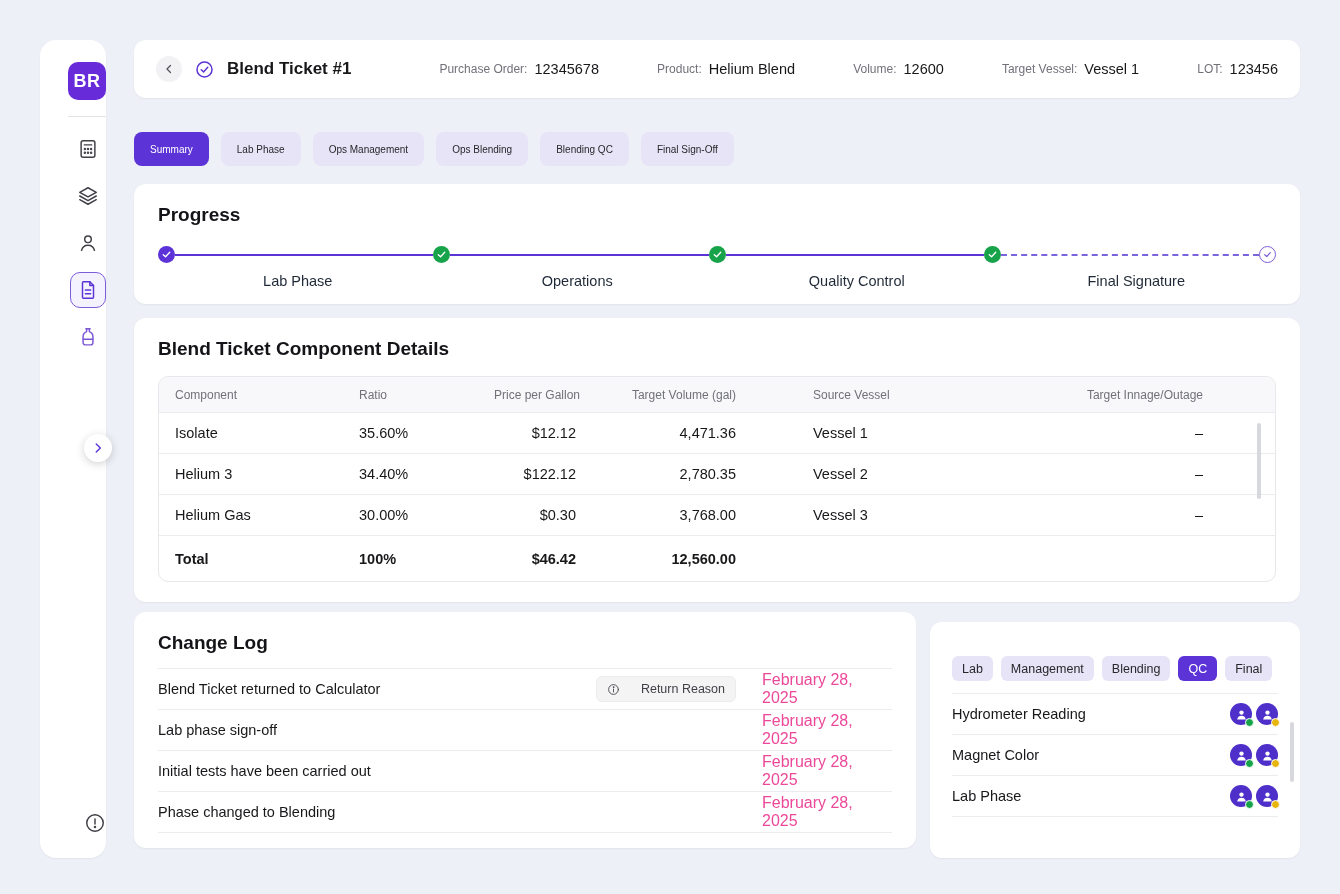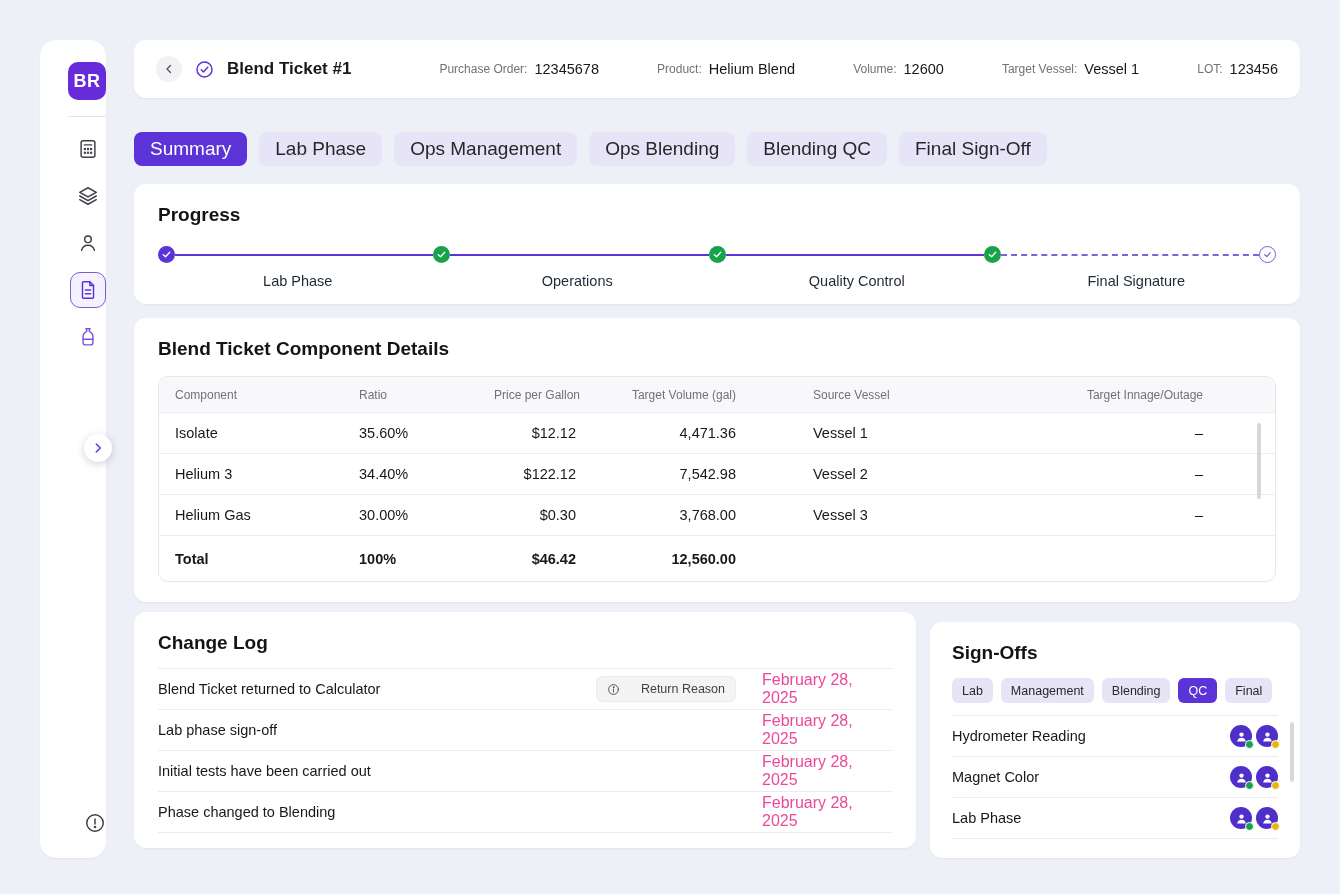--- a/index.html
+++ b/index.html
@@ -37,21 +37,21 @@
   .verified{width:21px;height:21px;flex:0 0 auto}
   .verified svg{width:21px;height:21px;stroke:#5b33d6;fill:none;stroke-width:1.7;stroke-linecap:round;stroke-linejoin:round}
   .ticket-title{font-size:17px;font-weight:bold;white-space:nowrap}
   .header-fields{flex:1;display:flex;justify-content:space-between;align-items:center;margin-left:76px}
   .hfield{display:flex;align-items:center;gap:7px;white-space:nowrap}
   .hfield .lbl{font-size:12px;color:#71717a}
   .hfield .val{font-size:14.5px;font-weight:500;color:#18181b}
 
   
   .tabs{position:absolute;left:134px;top:132px;display:flex;gap:12px}
-  .tab{height:34px;padding:0 16px;border-radius:8px;background:#e8e4f8;color:#27272a;font-size:19px;font-weight:500;
+  .tab{height:34px;padding:0 16px;border-radius:8px;background:#e8e4f8;color:#27272a;font-size:10px;font-weight:500;
        display:flex;align-items:center;cursor:pointer;border:none}
   .tab.active{background:#5b33d6;color:#fff}
 
   
   .progress{left:134px;top:184px;width:1166px;height:120px;padding:20px 24px}
   .section-title{font-size:19px;font-weight:bold;color:#141418}
   .stepper{display:flex;align-items:center;margin-top:20px}
   .node{width:17px;height:17px;border-radius:50%;display:flex;align-items:center;justify-content:center;flex:0 0 auto}
   .node svg{width:11px;height:11px;fill:none;stroke-width:3;stroke-linecap:round;stroke-linejoin:round}
   .node.purple{background:#5b33d6}
@@ -271,21 +271,21 @@
       <div class="td c2">35.60%</div>
       <div class="td c3">$12.12</div>
       <div class="td c4">4,471.36</div>
       <div class="td c5">Vessel 1</div>
       <div class="td c6">–</div>
     </div>
     <div class="trow tbody-row">
       <div class="td c1">Helium 3</div>
       <div class="td c2">34.40%</div>
       <div class="td c3">$122.12</div>
-      <div class="td c4">7,542.98</div>
+      <div class="td c4">2,780.35</div>
       <div class="td c5">Vessel 2</div>
       <div class="td c6">–</div>
     </div>
     <div class="trow tbody-row">
       <div class="td c1">Helium Gas</div>
       <div class="td c2">30.00%</div>
       <div class="td c3">$0.30</div>
       <div class="td c4">3,768.00</div>
       <div class="td c5">Vessel 3</div>
       <div class="td c6">–</div>
@@ -329,21 +329,20 @@
     <span class="cl-date">February 28, 2025</span>
   </div>
   <div class="cl-row">
     <span>Phase changed to Blending</span>
     <span class="spacer"></span>
     <span class="cl-date">February 28, 2025</span>
   </div>
 </section>
 
 <section class="card signoffs">
-  <h2 class="section-title">Sign-Offs</h2>
   <div class="pills">
     <button class="pill">Lab</button>
     <button class="pill">Management</button>
     <button class="pill">Blending</button>
     <button class="pill active">QC</button>
     <button class="pill">Final</button>
   </div>
   <div class="so-list">
     <div class="so-row">
       <span>Hydrometer Reading</span>

